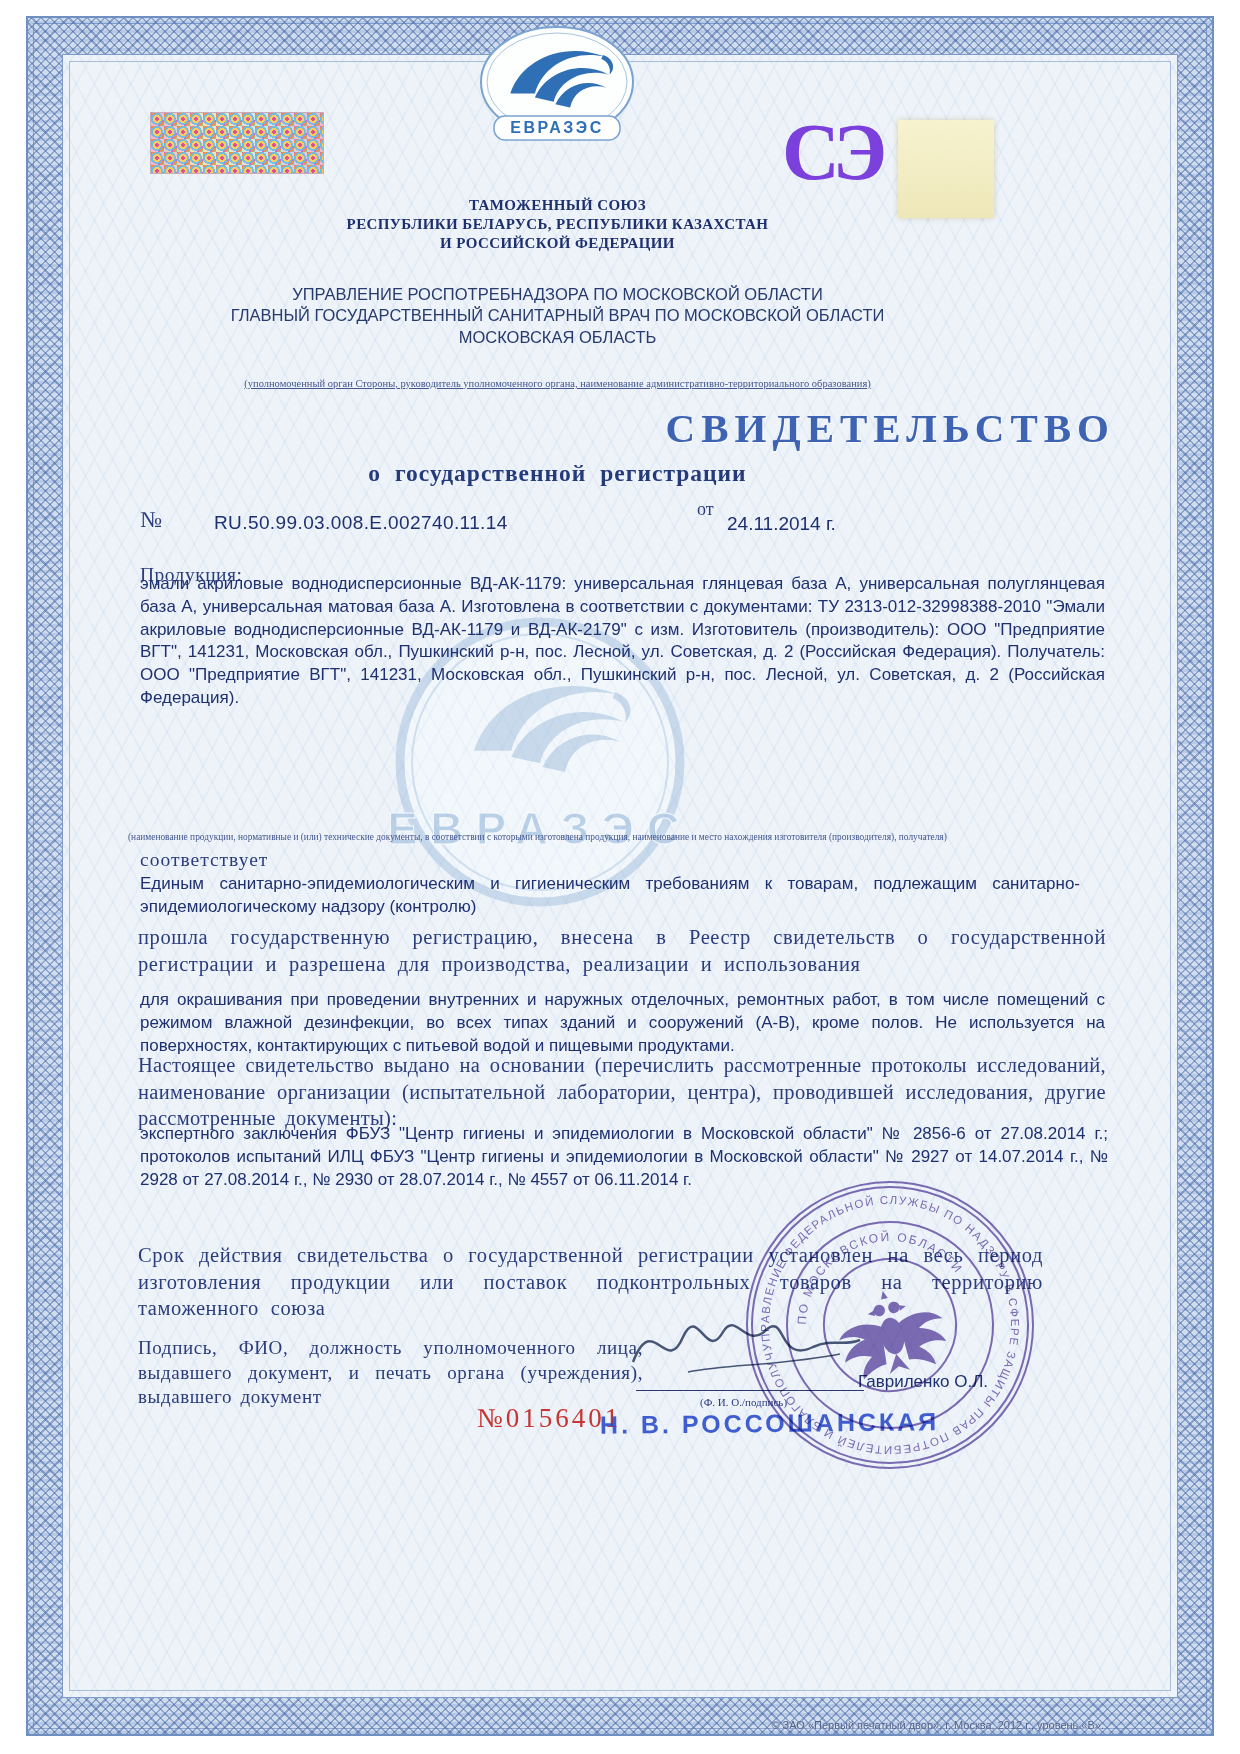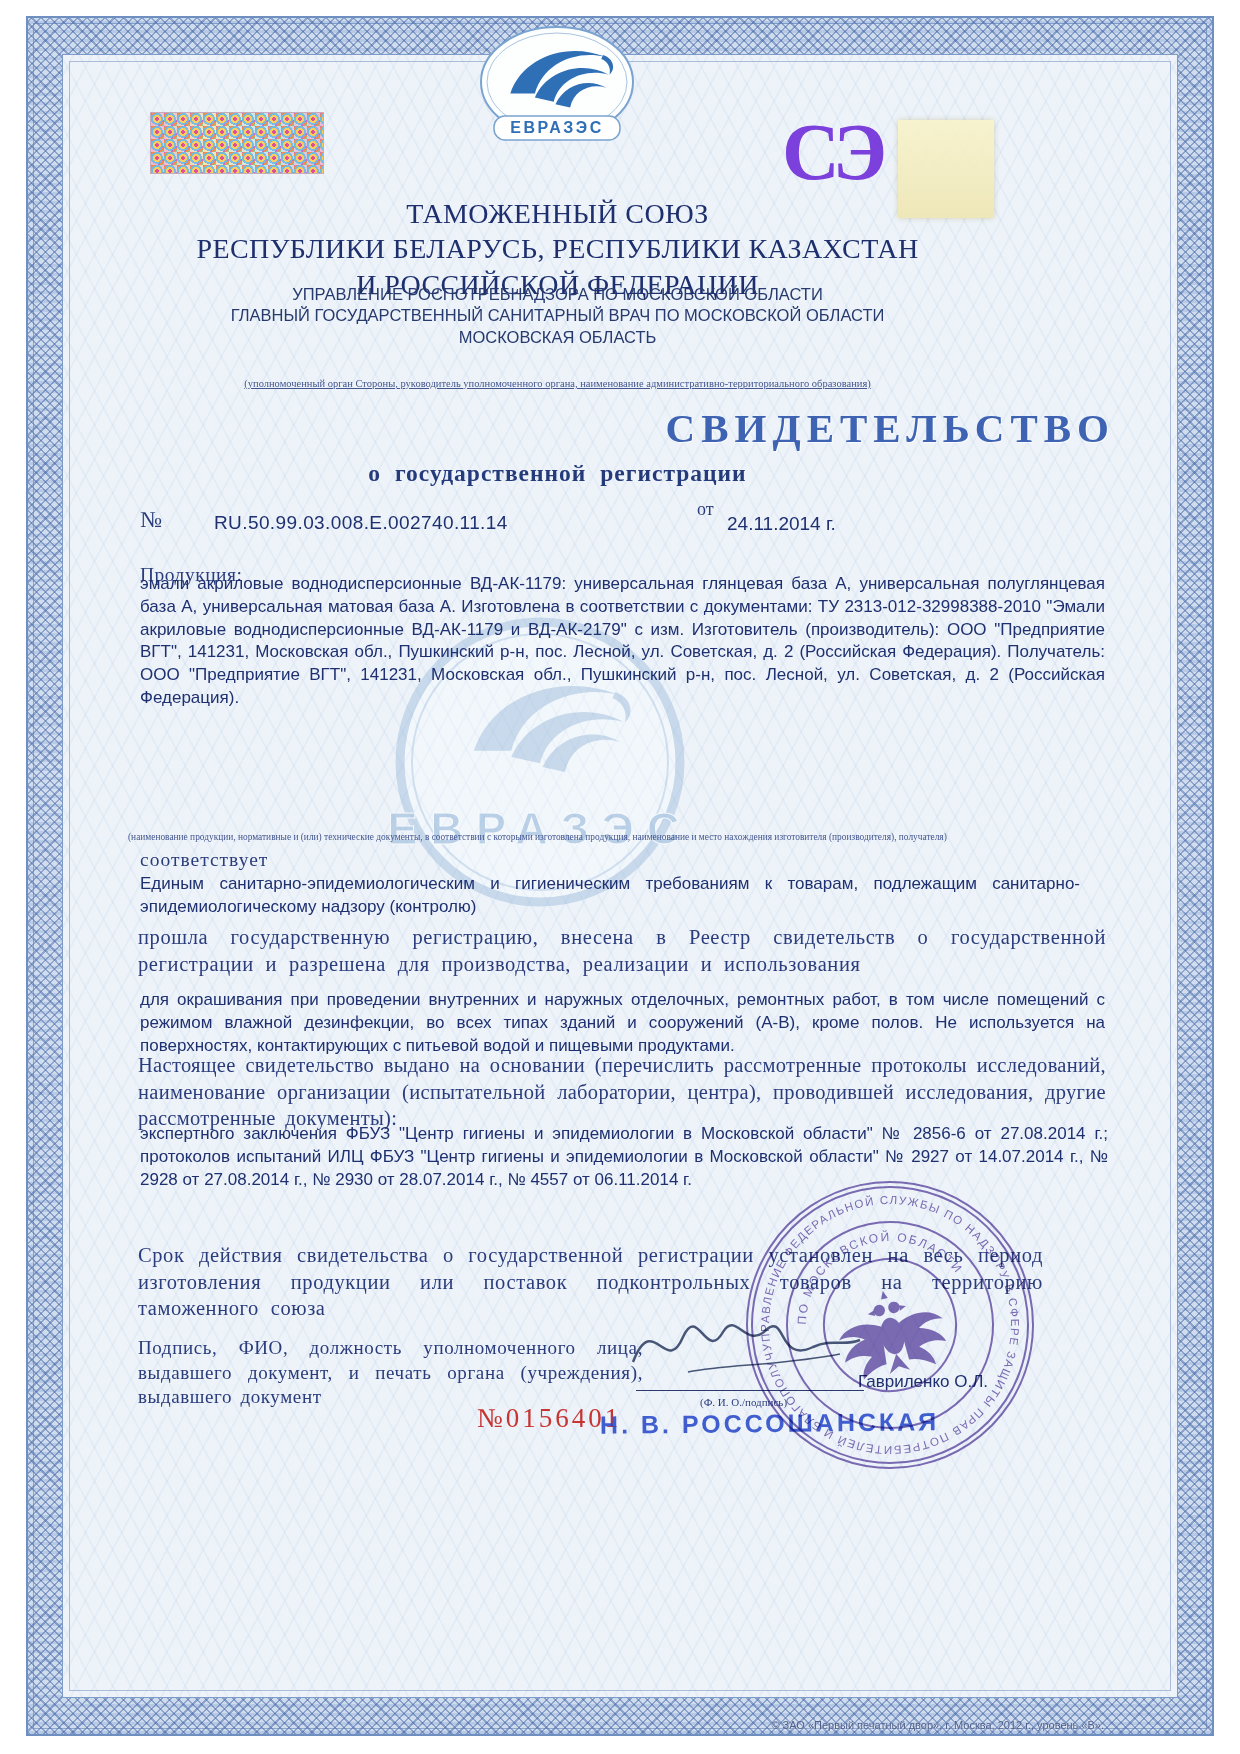--- a/index.html
+++ b/index.html
@@ -47,21 +47,21 @@
   
   .logo-top{left:472px;top:24px;width:170px;height:130px;z-index:5;}
   
   .se{left:782px;top:112px;z-index:4;font:700 80px "Liberation Serif","DejaVu Serif",serif;
       color:#6d28d9;letter-spacing:-7px;opacity:.88;line-height:1;}
   .sticker{left:898px;top:120px;width:96px;height:98px;z-index:3;
       background:linear-gradient(180deg,#f8f3cd,#f2ecc0 60%,#efe7b5);opacity:.95;
       box-shadow:0 0 6px rgba(180,170,120,.5);}
 
   
-  .customs{top:196px;font-weight:400;font-size:28px;line-height:1.26;color:#1e2f6e;letter-spacing:.4px;z-index:2;}
+  .customs{top:196px;font-weight:700;font-size:15px;line-height:1.26;color:#1e2f6e;letter-spacing:.4px;z-index:2;}
   .authority{top:284px;font-family:"Liberation Sans","DejaVu Sans",sans-serif;font-size:16.5px;line-height:1.3;color:#273a6e;z-index:2;}
   .auth-caption{top:378px;font-size:10.5px;color:#44568e;z-index:2;text-decoration:underline;}
 
   .title-main{top:404px;font-weight:700;font-size:41px;letter-spacing:6px;color:#3e63b2;
       text-shadow:1px 1px 0 rgba(255,255,255,.75);z-index:2;text-align:right;}
   .title-sub{top:460px;font-weight:700;font-size:23.5px;letter-spacing:1px;word-spacing:7px;color:#243a7b;z-index:2;}
 
   .num-label{left:140px;top:507px;font-size:23px;color:#2a3c7c;z-index:2;}
   .num-value{left:174px;top:512px;font-family:"Liberation Sans","DejaVu Sans",sans-serif;font-size:19px;color:#1e3070;letter-spacing:.4px;z-index:2;margin-left:40px;}
   .from-label{left:697px;top:499px;font-size:18px;color:#2a3c7c;z-index:2;}

